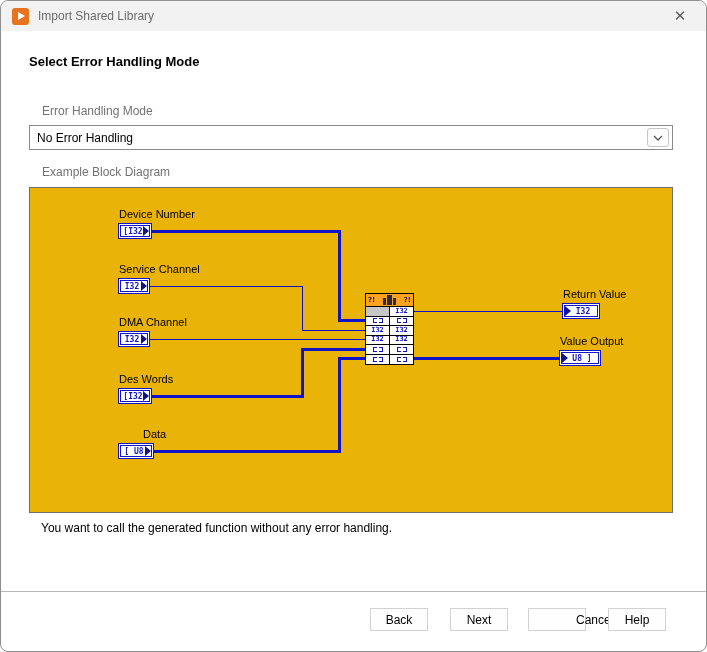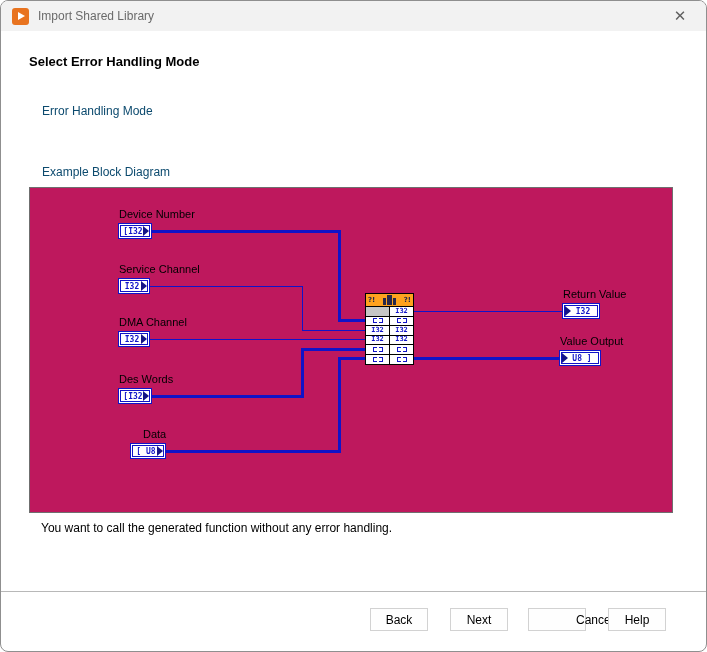--- a/index.html
+++ b/index.html
@@ -9,30 +9,30 @@
   
   .titlebar{position:absolute;left:0;top:0;right:0;height:30px;background:#f2f2f2;}
   .lv-icon{position:absolute;left:11px;top:7px;width:17px;height:17px;border-radius:3px;background:#e8731f;}
   .lv-icon .lv-arrow{position:absolute;left:6px;top:4px;width:0;height:0;
     border-top:4.5px solid transparent;border-bottom:4.5px solid transparent;border-left:7px solid #ffffff;}
   .title{position:absolute;left:37px;top:8px;font-size:12px;color:#6a6a6a;}
   .close{position:absolute;right:10px;top:0;width:32px;height:30px;display:flex;align-items:center;
     justify-content:center;font-size:15px;color:#5f5f5f;cursor:pointer;}
   
   .heading{position:absolute;left:28px;top:53px;font-size:13px;font-weight:bold;color:#000;}
-  .label{position:absolute;font-size:12px;color:#0c4a6e;}
+  .label{position:absolute;font-size:12px;color:#737373;}
   .mode-label{left:41px;top:103px;}
   .diagram-label{left:41px;top:164px;}
   .combo{position:absolute;left:28px;top:124px;width:644px;height:25px;box-sizing:border-box;
     border:1px solid #8a8a8a;background:#ffffff;display:flex;align-items:center;}
   .combo-text{font-size:12px;color:#000;padding-left:7px;flex:1;}
   .combo-btn{position:absolute;right:3px;top:2px;width:22px;height:19px;box-sizing:border-box;
     border:1px solid #c6c6c6;border-radius:3px;background:#fdfdfd;display:flex;align-items:center;justify-content:center;}
   .panel{position:absolute;left:28px;top:186px;width:644px;height:326px;box-sizing:border-box;
-    border:1px solid #6f6f6f;background:#be185d;}
+    border:1px solid #6f6f6f;background:#eab308;}
   .desc{position:absolute;left:40px;top:520px;font-size:12px;color:#000;}
   .sep{position:absolute;left:0;top:590px;width:705px;height:1px;background:#b8b8b8;}
   .btn{position:absolute;top:607px;width:58px;height:23px;box-sizing:border-box;border:1px solid #d2d2d2;
     border-radius:0;background:#fefefe;font-family:"Liberation Sans",sans-serif;font-size:12px;color:#000;padding:0;}
   
   .dlabel{position:absolute;font-size:11px;color:#000;white-space:nowrap;line-height:12px;}
   .term{position:absolute;height:16px;box-sizing:border-box;background:#fff;border:1px solid #1013c8;
     box-shadow:inset 0 0 0 1px #ffffff,inset 0 0 0 2px #1013c8;display:flex;align-items:center;justify-content:center;}
   .ttext{font:bold 8px "DejaVu Sans Mono",monospace;color:#1013c8;white-space:pre;}
   .term.in .ttext{margin-right:4px;}
@@ -65,20 +65,28 @@
         <div class="lv-arrow"></div>
       </div>
     <div class="title">Import Shared Library</div>
     <div class="close">✕</div>
   </div>
 
   <div class="heading">Select Error Handling Mode</div>
 
   <div class="label mode-label">Error Handling Mode</div>
 
+  <div class="combo">
+    <span class="combo-text">No Error Handling</span>
+    <span class="combo-btn">
+      <svg width="10" height="6" viewBox="0 0 10 6">
+        <polyline points="1,1 5,5 9,1" fill="none" stroke="#555555" stroke-width="1.3"></polyline>
+      </svg>
+    </span>
+  </div>
 
   <div class="label diagram-label">Example Block Diagram</div>
 
   <div class="panel">
       <svg width="642" height="324" style="position: absolute; left: 0px; top: 0px;">
         <polyline points="120,43 309,43 309,132 335,132" fill="none" stroke="#1013c8" stroke-width="3" shape-rendering="crispEdges"></polyline>
         <polyline points="120,98 272,98 272,142 335,142" fill="none" stroke="#1013c8" stroke-width="1" shape-rendering="crispEdges"></polyline>
         <polyline points="120,151 335,151" fill="none" stroke="#1013c8" stroke-width="1" shape-rendering="crispEdges"></polyline>
         <polyline points="120,208 272,208 272,161 335,161" fill="none" stroke="#1013c8" stroke-width="3" shape-rendering="crispEdges"></polyline>
         <polyline points="120,263 309,263 309,170 335,170" fill="none" stroke="#1013c8" stroke-width="3" shape-rendering="crispEdges"></polyline>
@@ -99,21 +107,21 @@
       <div class="term in" style="left: 88px; top: 143px; width: 32px;">
         <span class="ttext">I32</span>
         <span class="arrow arrow-right"></span>
       </div>
       <div class="dlabel" style="left: 89px; top: 185px;">Des Words</div>
       <div class="term in" style="left: 88px; top: 200px; width: 34px;">
         <span class="ttext">[I32</span>
         <span class="arrow arrow-right"></span>
       </div>
       <div class="dlabel" style="left: 89px; top: 240px; padding-left: 24px;">Data</div>
-      <div class="term in" style="left: 100px; top: 255px; width: 36px;">
+      <div class="term in" style="left: 88px; top: 255px; width: 36px;">
         <span class="ttext">[ U8</span>
         <span class="arrow arrow-right"></span>
       </div>
       <div class="dlabel" style="left: 533px; top: 100px;">Return Value</div>
       <div class="term out" style="left: 532px; top: 115px; width: 38px;">
         <span class="ttext">I32</span>
         <span class="arrow arrow-left"></span>
       </div>
       <div class="dlabel" style="left: 530px; top: 147px;">Value Output</div>
       <div class="term out" style="left: 529px; top: 162px; width: 42px;">

